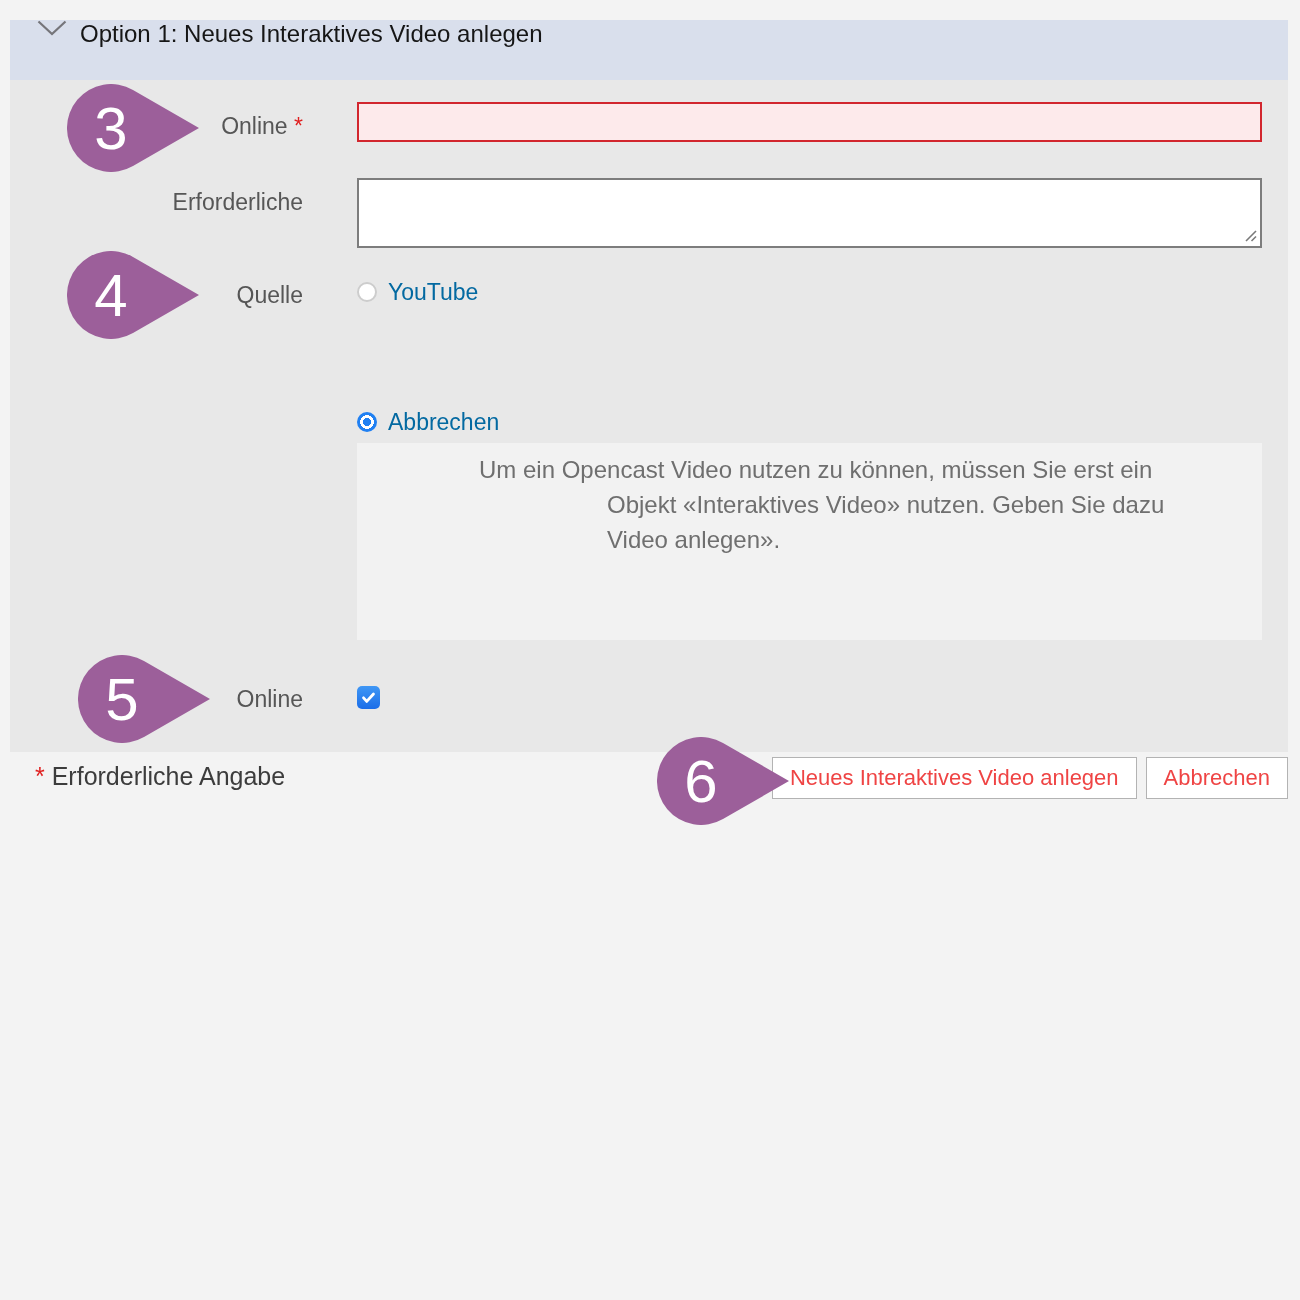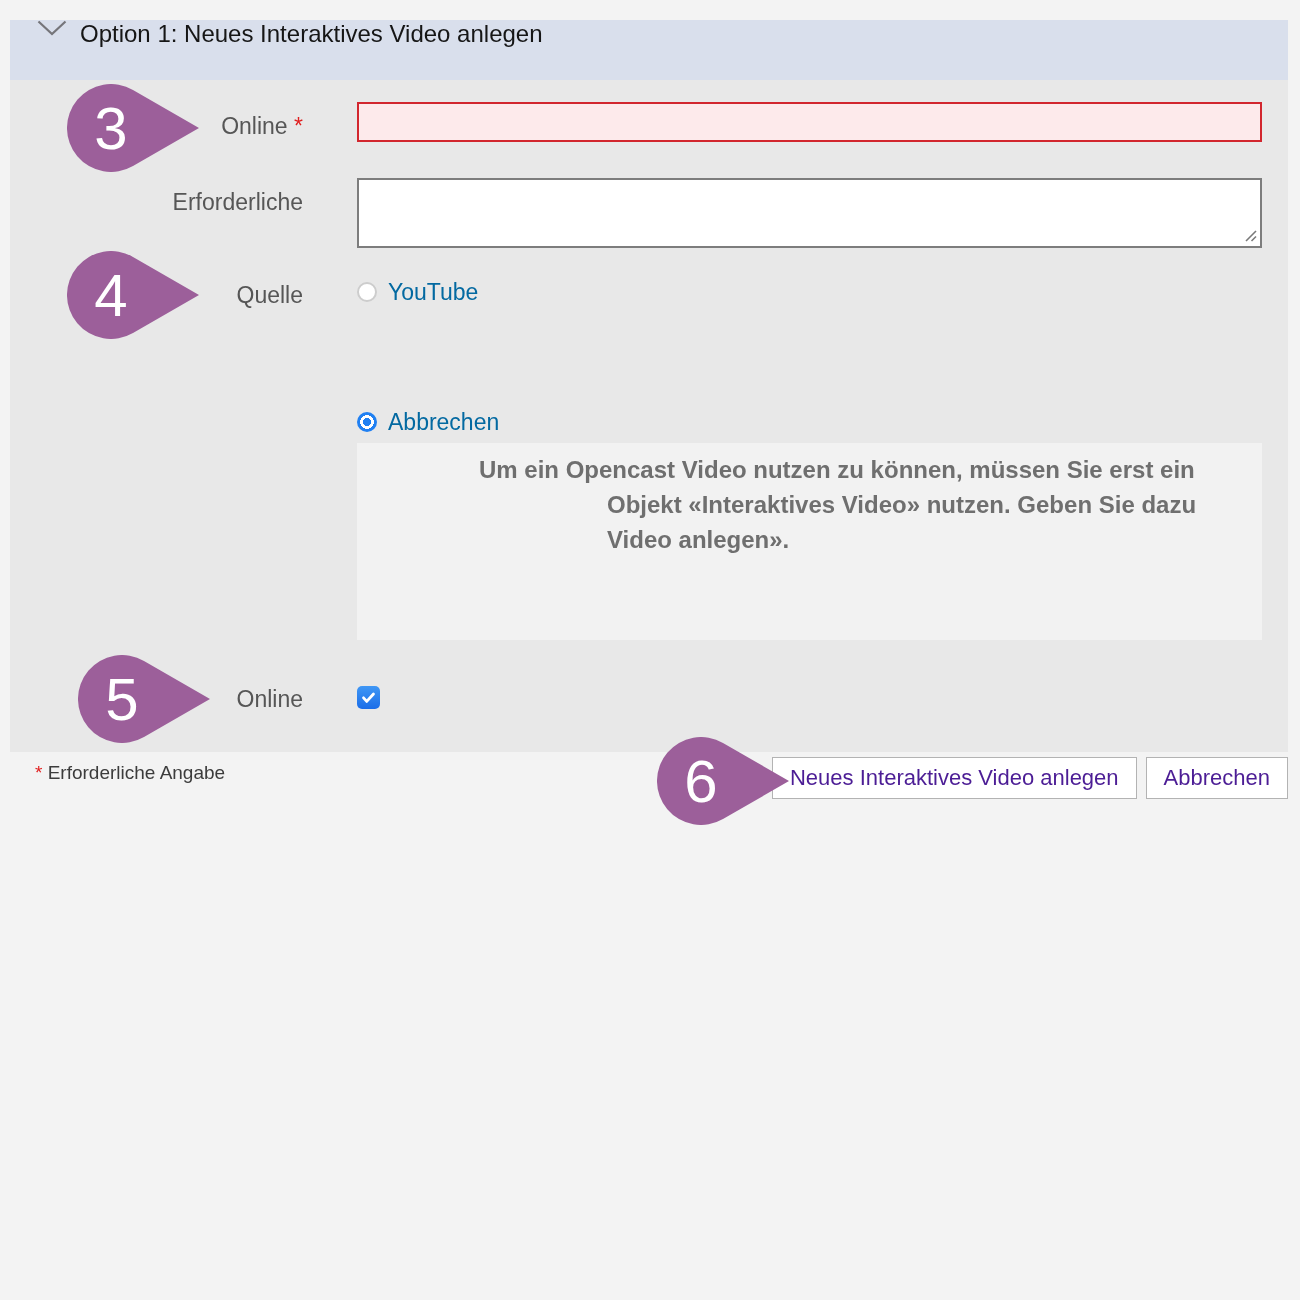--- a/index.html
+++ b/index.html
@@ -62,38 +62,38 @@
   }
   .radio.checked {
     border: none;
     background: radial-gradient(circle, #2080f2 0 4px, #ffffff 4px 6.8px, #2080f2 6.8px 11px);
   }
 
   
   .infobox {
     position: absolute; left: 357px; top: 443px; width: 905px; height: 197px;
     background: #f2f2f2; padding: 9px 40px 0 250px;
-    font-size: 24px; line-height: 35px; color: #6f6f6f; z-index: 2; font-weight: bold;
+    font-size: 24px; line-height: 35px; color: #6f6f6f; z-index: 2;
   }
   .infobox .line1 { margin-left: -128px; }
 
   
   .checkbox {
     position: absolute; left: 357px; top: 686px; width: 23px; height: 23px;
     border-radius: 5px; background: linear-gradient(#3f97f5, #1b6de8);
     display: flex; align-items: center; justify-content: center;
     cursor: pointer; z-index: 2;
   }
   .checkbox svg { width: 17px; height: 17px; }
 
   
-  .footer-note { position: absolute; left: 35px; top: 762px; font-size: 19px; color: #3c3c3c; }
+  .footer-note { position: absolute; left: 35px; top: 762px; font-size: 25px; color: #3c3c3c; }
   .buttons { position: absolute; top: 757px; right: 12px; display: flex; gap: 9px; }
   .btn {
-    height: 42px; background: #ffffff; border: 1px solid #b3b3b3; color: #4c1d95;
+    height: 42px; background: #ffffff; border: 1px solid #b3b3b3; color: #ef4444;
     font-family: "Liberation Sans", sans-serif; font-size: 22px; padding: 0 17px;
     cursor: pointer; white-space: nowrap;
   }
 
   
   .marker { position: absolute; width: 132px; height: 88px; z-index: 5; pointer-events: none; }
   .marker text {
     font-family: "Liberation Sans", sans-serif; font-size: 60px; fill: #ffffff;
   }
   .m3 { left: 67px;  top: 84px; }

